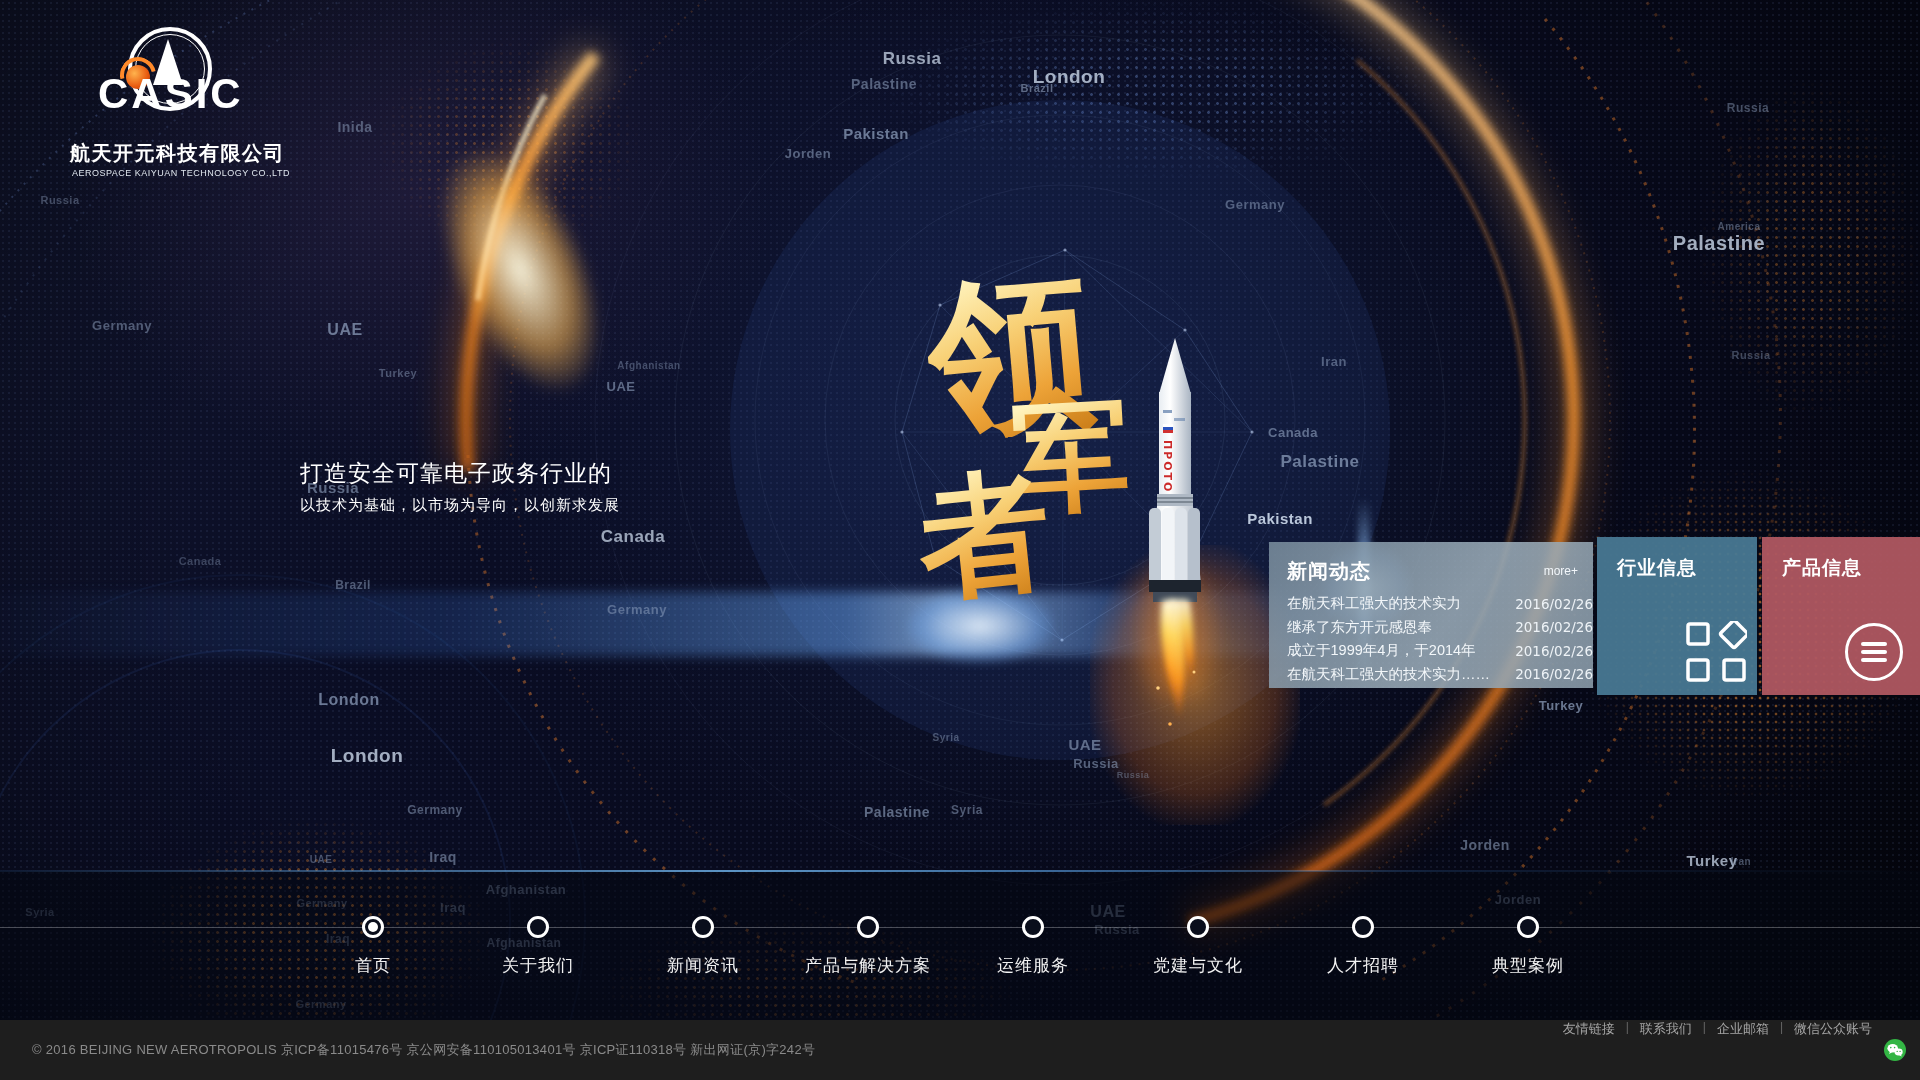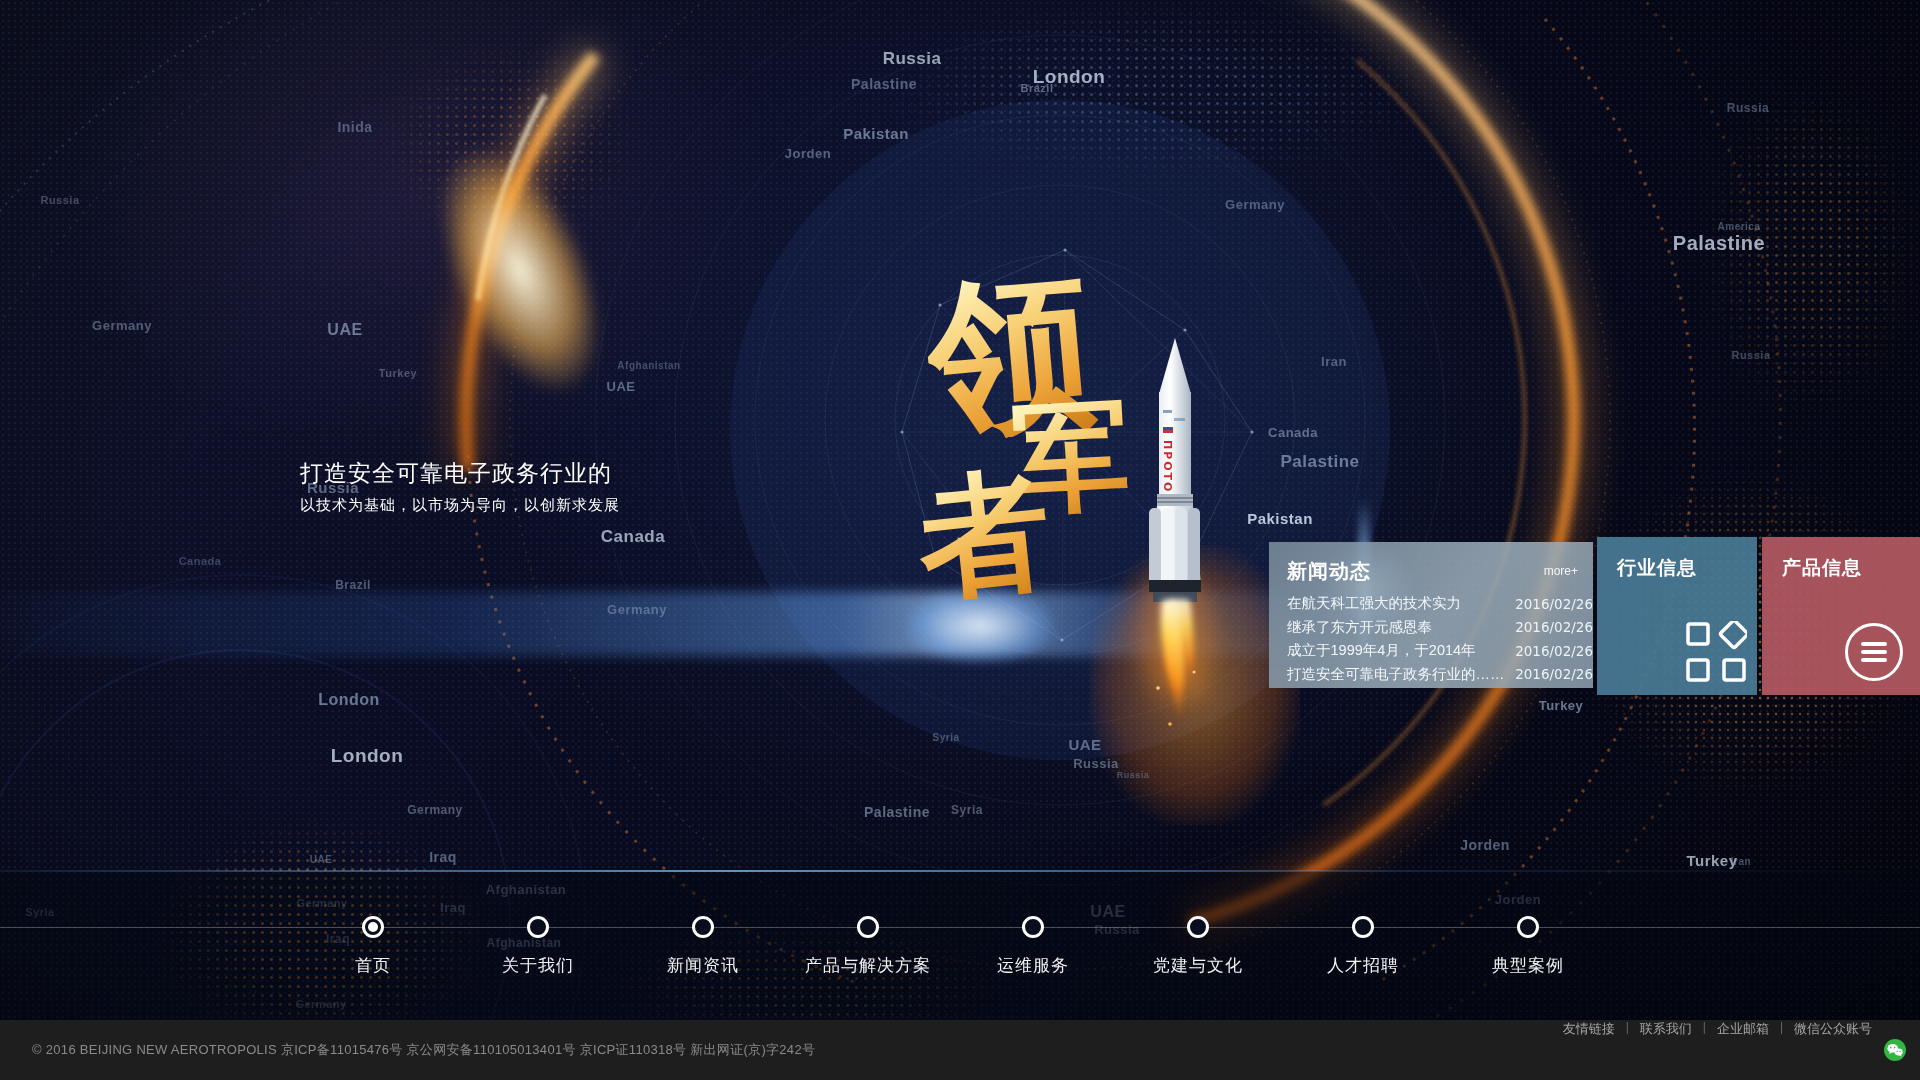--- a/index.html
+++ b/index.html
@@ -313,20 +313,29 @@
     <rect x="31" y="248" width="52" height="12" fill="#1d242e"></rect>
     <rect x="35" y="260" width="44" height="10" fill="#404a58"></rect>
     <path d="M44 268 C40 300 46 332 57 372 C60 340 62 310 58 268 Z" fill="url(#fg)" filter="url(#rb3)"></path>
     <path d="M52 268 C48 310 54 350 61 390 C68 344 70 306 66 268 Z" fill="url(#fg)" filter="url(#rb3)" opacity=".9"></path>
     <path d="M62 268 C60 296 68 322 73 352 C77 322 76 296 72 268 Z" fill="url(#fg)" filter="url(#rb3)" opacity=".85"></path>
     <circle cx="40" cy="356" r="1.8" fill="#ffd080"></circle>
       <circle cx="76" cy="340" r="1.5" fill="#ffd080"></circle>
     <circle cx="52" cy="392" r="1.8" fill="#ffb050"></circle>
   </svg>
 
+  <header class="logo-block">
+    <div class="logo-ring"></div>
+    <div class="logo-triangle"></div>
+    <div class="logo-swirl-tail"></div>
+    <div class="logo-swirl"></div>
+    <div class="logo-text">CASIC</div>
+    <div class="company-cn">航天开元科技有限公司</div>
+    <div class="company-en">AEROSPACE KAIYUAN TECHNOLOGY CO.,LTD</div>
+  </header>
 
   <div class="tagline">
     <div class="t-cn1">打造安全可靠电子政务行业的</div>
     <div class="t-cn2">以技术为基础，以市场为导向，以创新求发展</div>
   </div>
 
   <section class="news-panel">
     <div class="news-head">
       <h2 class="news-title">新闻动态</h2>
       <span class="news-more">more+</span>
@@ -338,21 +347,21 @@
         </li>
         <li>
           <span class="news-text">继承了东方开元感恩奉</span>
           <span class="news-date">2016/02/26</span>
         </li>
         <li>
           <span class="news-text">成立于1999年4月，于2014年</span>
           <span class="news-date">2016/02/26</span>
         </li>
         <li>
-          <span class="news-text">打造安全可靠电子政务行业的……</span>
+          <span class="news-text">在航天科工强大的技术实力……</span>
           <span class="news-date">2016/02/26</span>
         </li>
       </ul>
   </section>
 
   <section class="qp qp-industry">
     <h2 class="qp-title">行业信息</h2>
     <svg class="qp-grid-icon" width="62" height="62" viewBox="0 0 62 62">
       <g fill="none" stroke="#fff" stroke-width="3.5">
         <rect x="3" y="3" width="20" height="20" rx="2"></rect>

